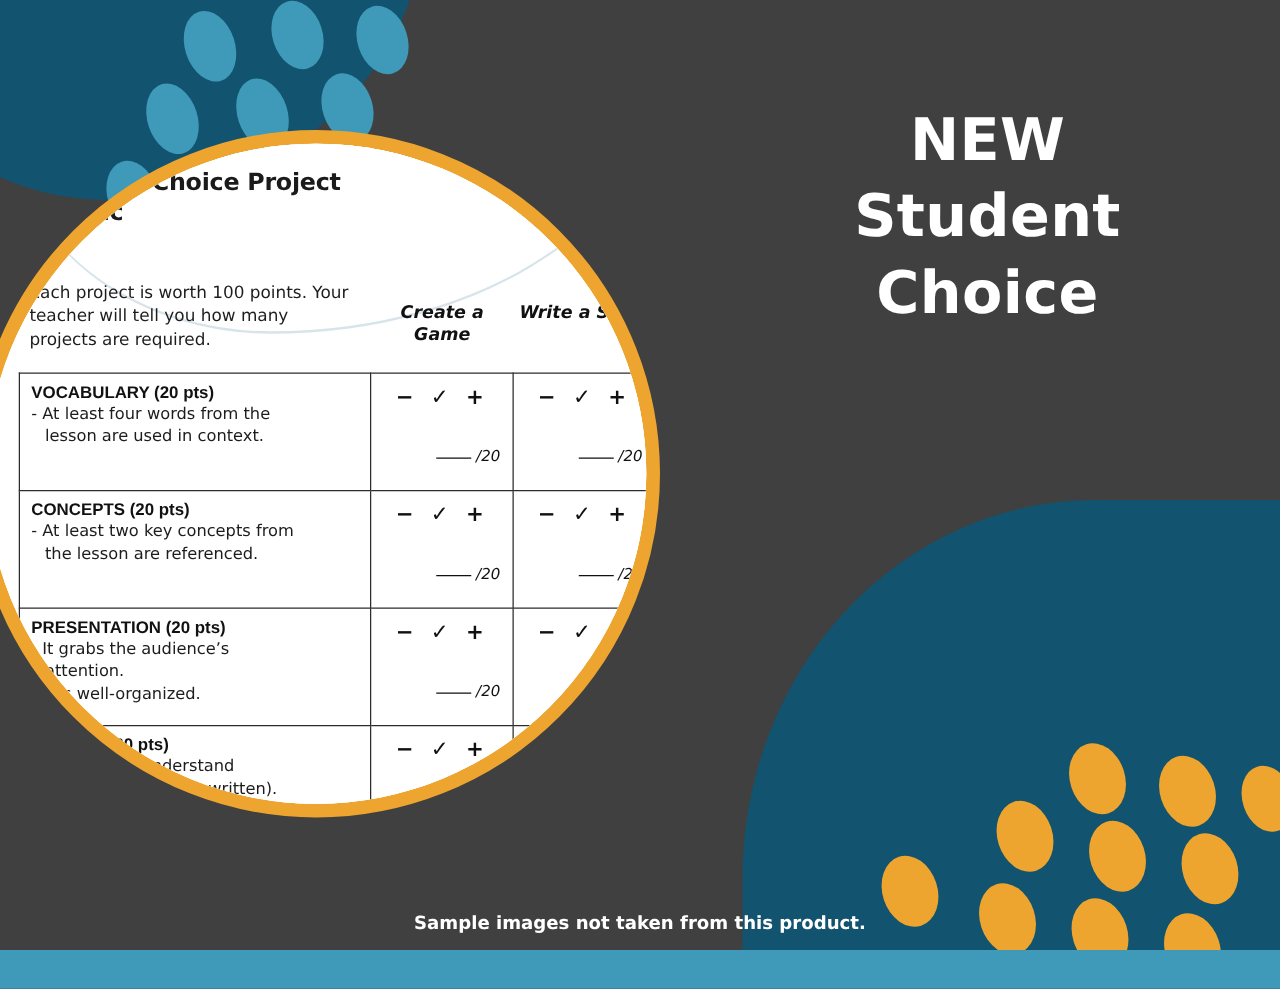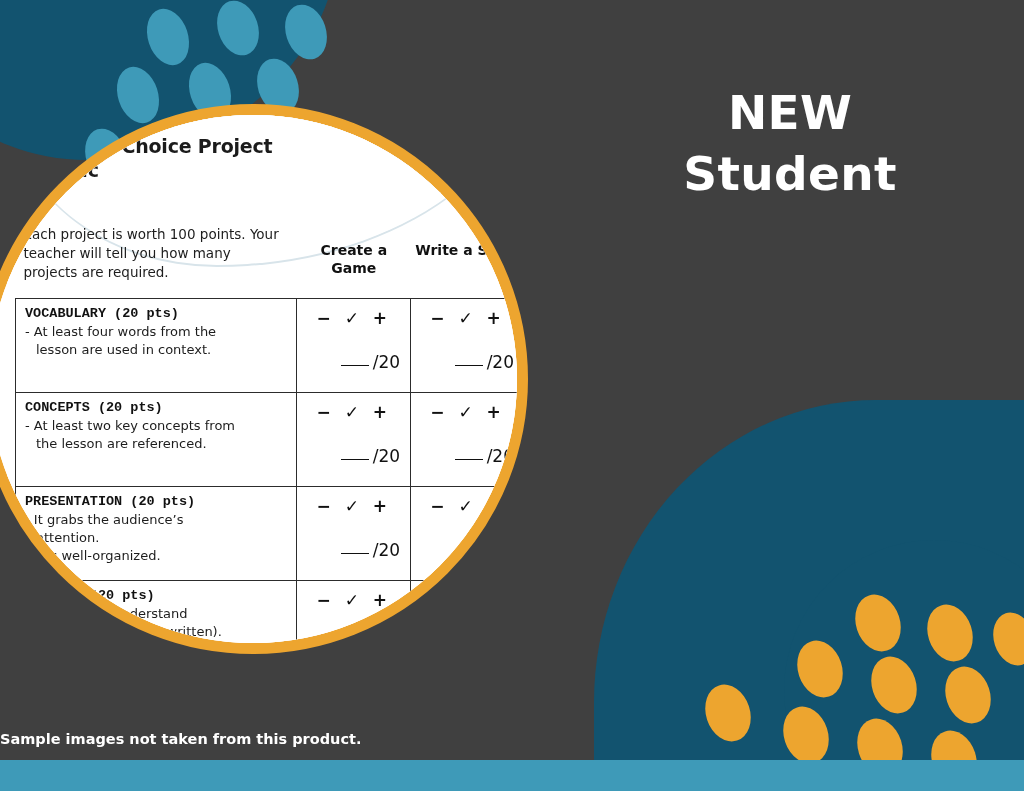--- a/index.html
+++ b/index.html
@@ -132,21 +132,21 @@
   .rubric td {
     border: 1px solid #2c2c2c;
     vertical-align: top;
     padding: 0;
     margin-left: 25px;
   }
   .rubric tr.head-row td {
     border: none;
   }
   .col-desc { width: 272px; }
-  .col-opt { width: 110px; }
+  .col-opt { width: 110px; font-style: italic; }
 
   .instr {
     font-family: "DejaVu Sans", sans-serif;
     font-size: 13.5px;
     line-height: 1.42;
     color: #1d1d1d;
     padding: 6px 10px 16px 8px;
   }
   .colhead {
     font-family: "DejaVu Sans", sans-serif;
@@ -155,21 +155,21 @@
     line-height: 1.3;
     color: #111111;
     text-align: center;
     padding: 22px 4px 14px 4px;
   }
   .crit {
     padding: 7px 8px 8px 9px;
     height: 78px;
   }
   .crit-title {
-    font-family: Liberation Mono, monospace;
+    font-family: Liberation Sans, sans-serif;
     font-weight: 700;
     font-size: 13.5px;
     color: #111111;
     margin-bottom: 2px;
   }
   .crit-line {
     font-family: "DejaVu Sans", sans-serif;
     font-size: 13px;
     line-height: 1.36;
     color: #1d1d1d;
@@ -189,21 +189,21 @@
     color: #111111;
     text-align: center;
     padding-top: 9px;
     letter-spacing: 4px;
   }
   .pts {
     position: absolute;
     right: 10px;
     bottom: 5px;
     font-family: "DejaVu Sans", sans-serif;
-    font-size: 17px;
+    font-size: 12px;
     color: #111111;
     white-space: nowrap;
   }
   .pts .blank {
     display: inline-block;
     width: 28px;
     border-bottom: 1.5px solid #111111;
     margin-right: 4px;
     vertical-align: 2px;
   }
@@ -232,21 +232,21 @@
     font-family: "DejaVu Sans", sans-serif;
     font-weight: 700;
     font-size: 33px;
     line-height: 1.42;
   }
   .footnote {
     position: absolute;
     left: 0;
     right: 0;
     bottom: 13px;
-    text-align: left;
+    text-align: center;
     color: #ffffff;
     font-family: "DejaVu Sans", sans-serif;
     font-weight: 700;
     font-size: 14.5px;
   }
 </style>
 </head>
 <body>
 
 <div class="stage">
@@ -408,19 +408,20 @@
         </tr>
 
       </tbody>
         </table>
     </div>
   </div>
 
   <div class="headline">
     <div>NEW</div>
     <div>Student</div>
+    <div>Choice</div>
   </div>
 
   <div class="subline">
   </div>
 
   <div class="footnote">Sample images not taken from this product.</div>
 </div>
 
 </body></html>

